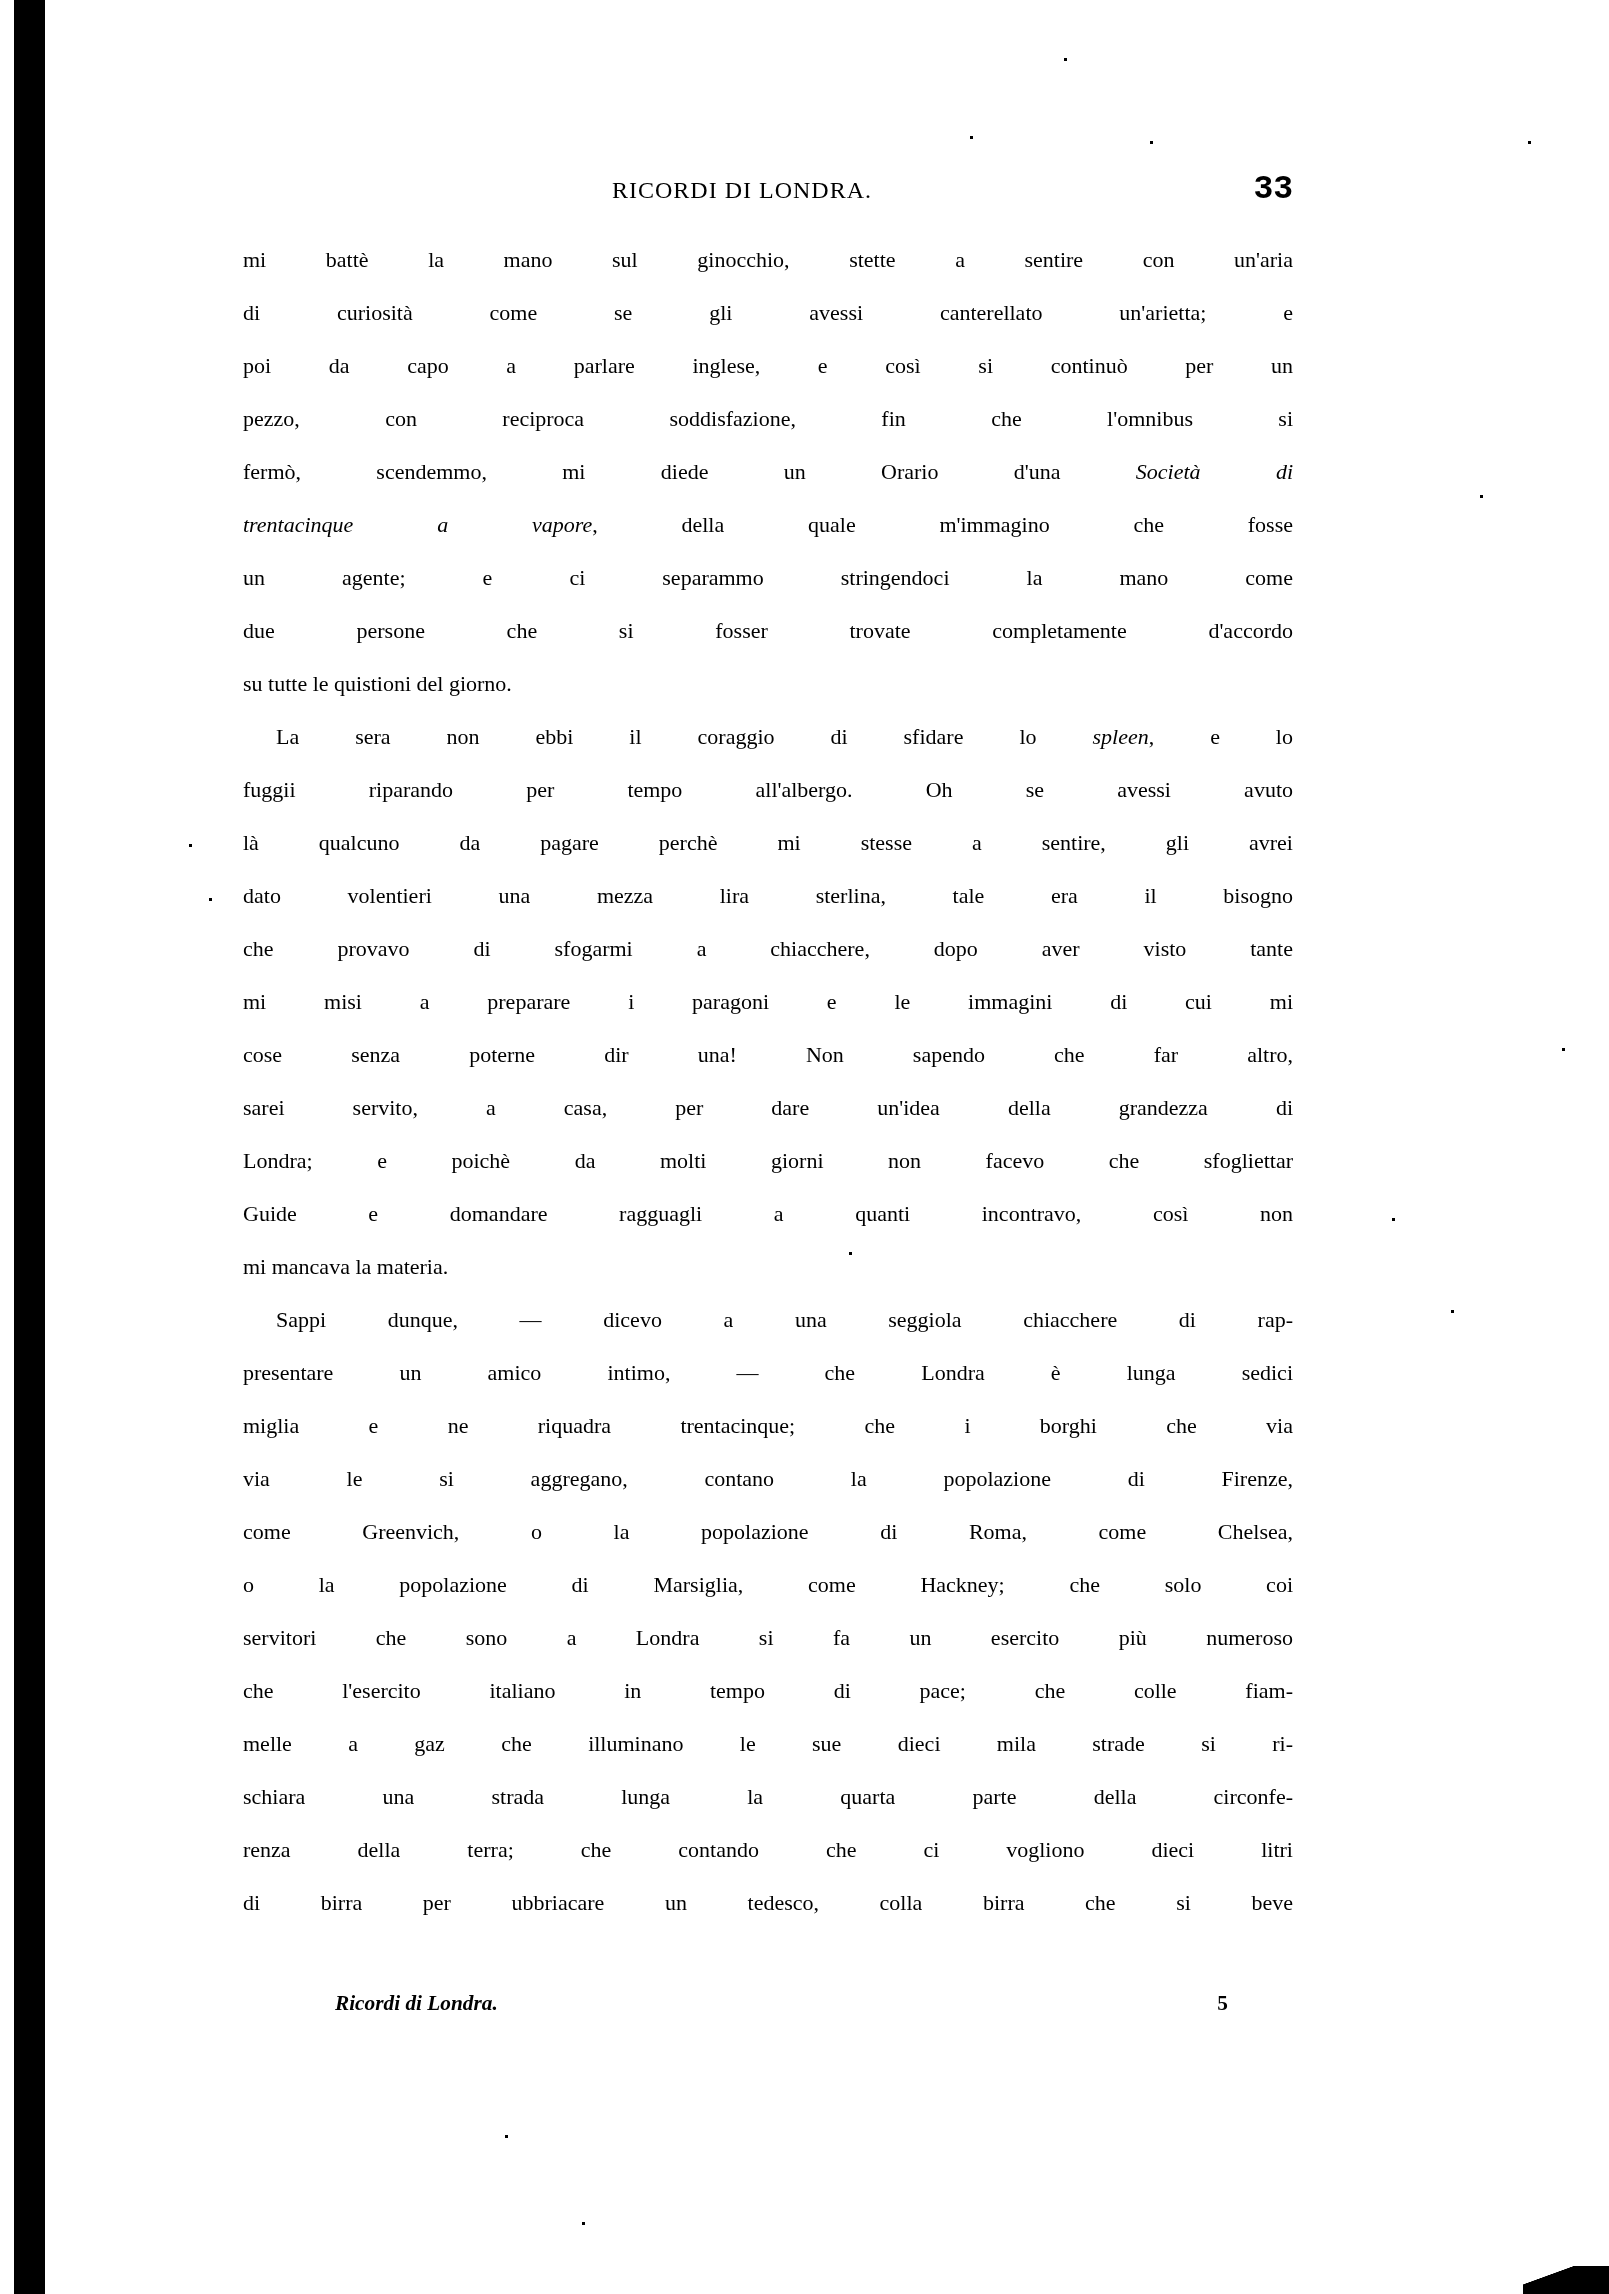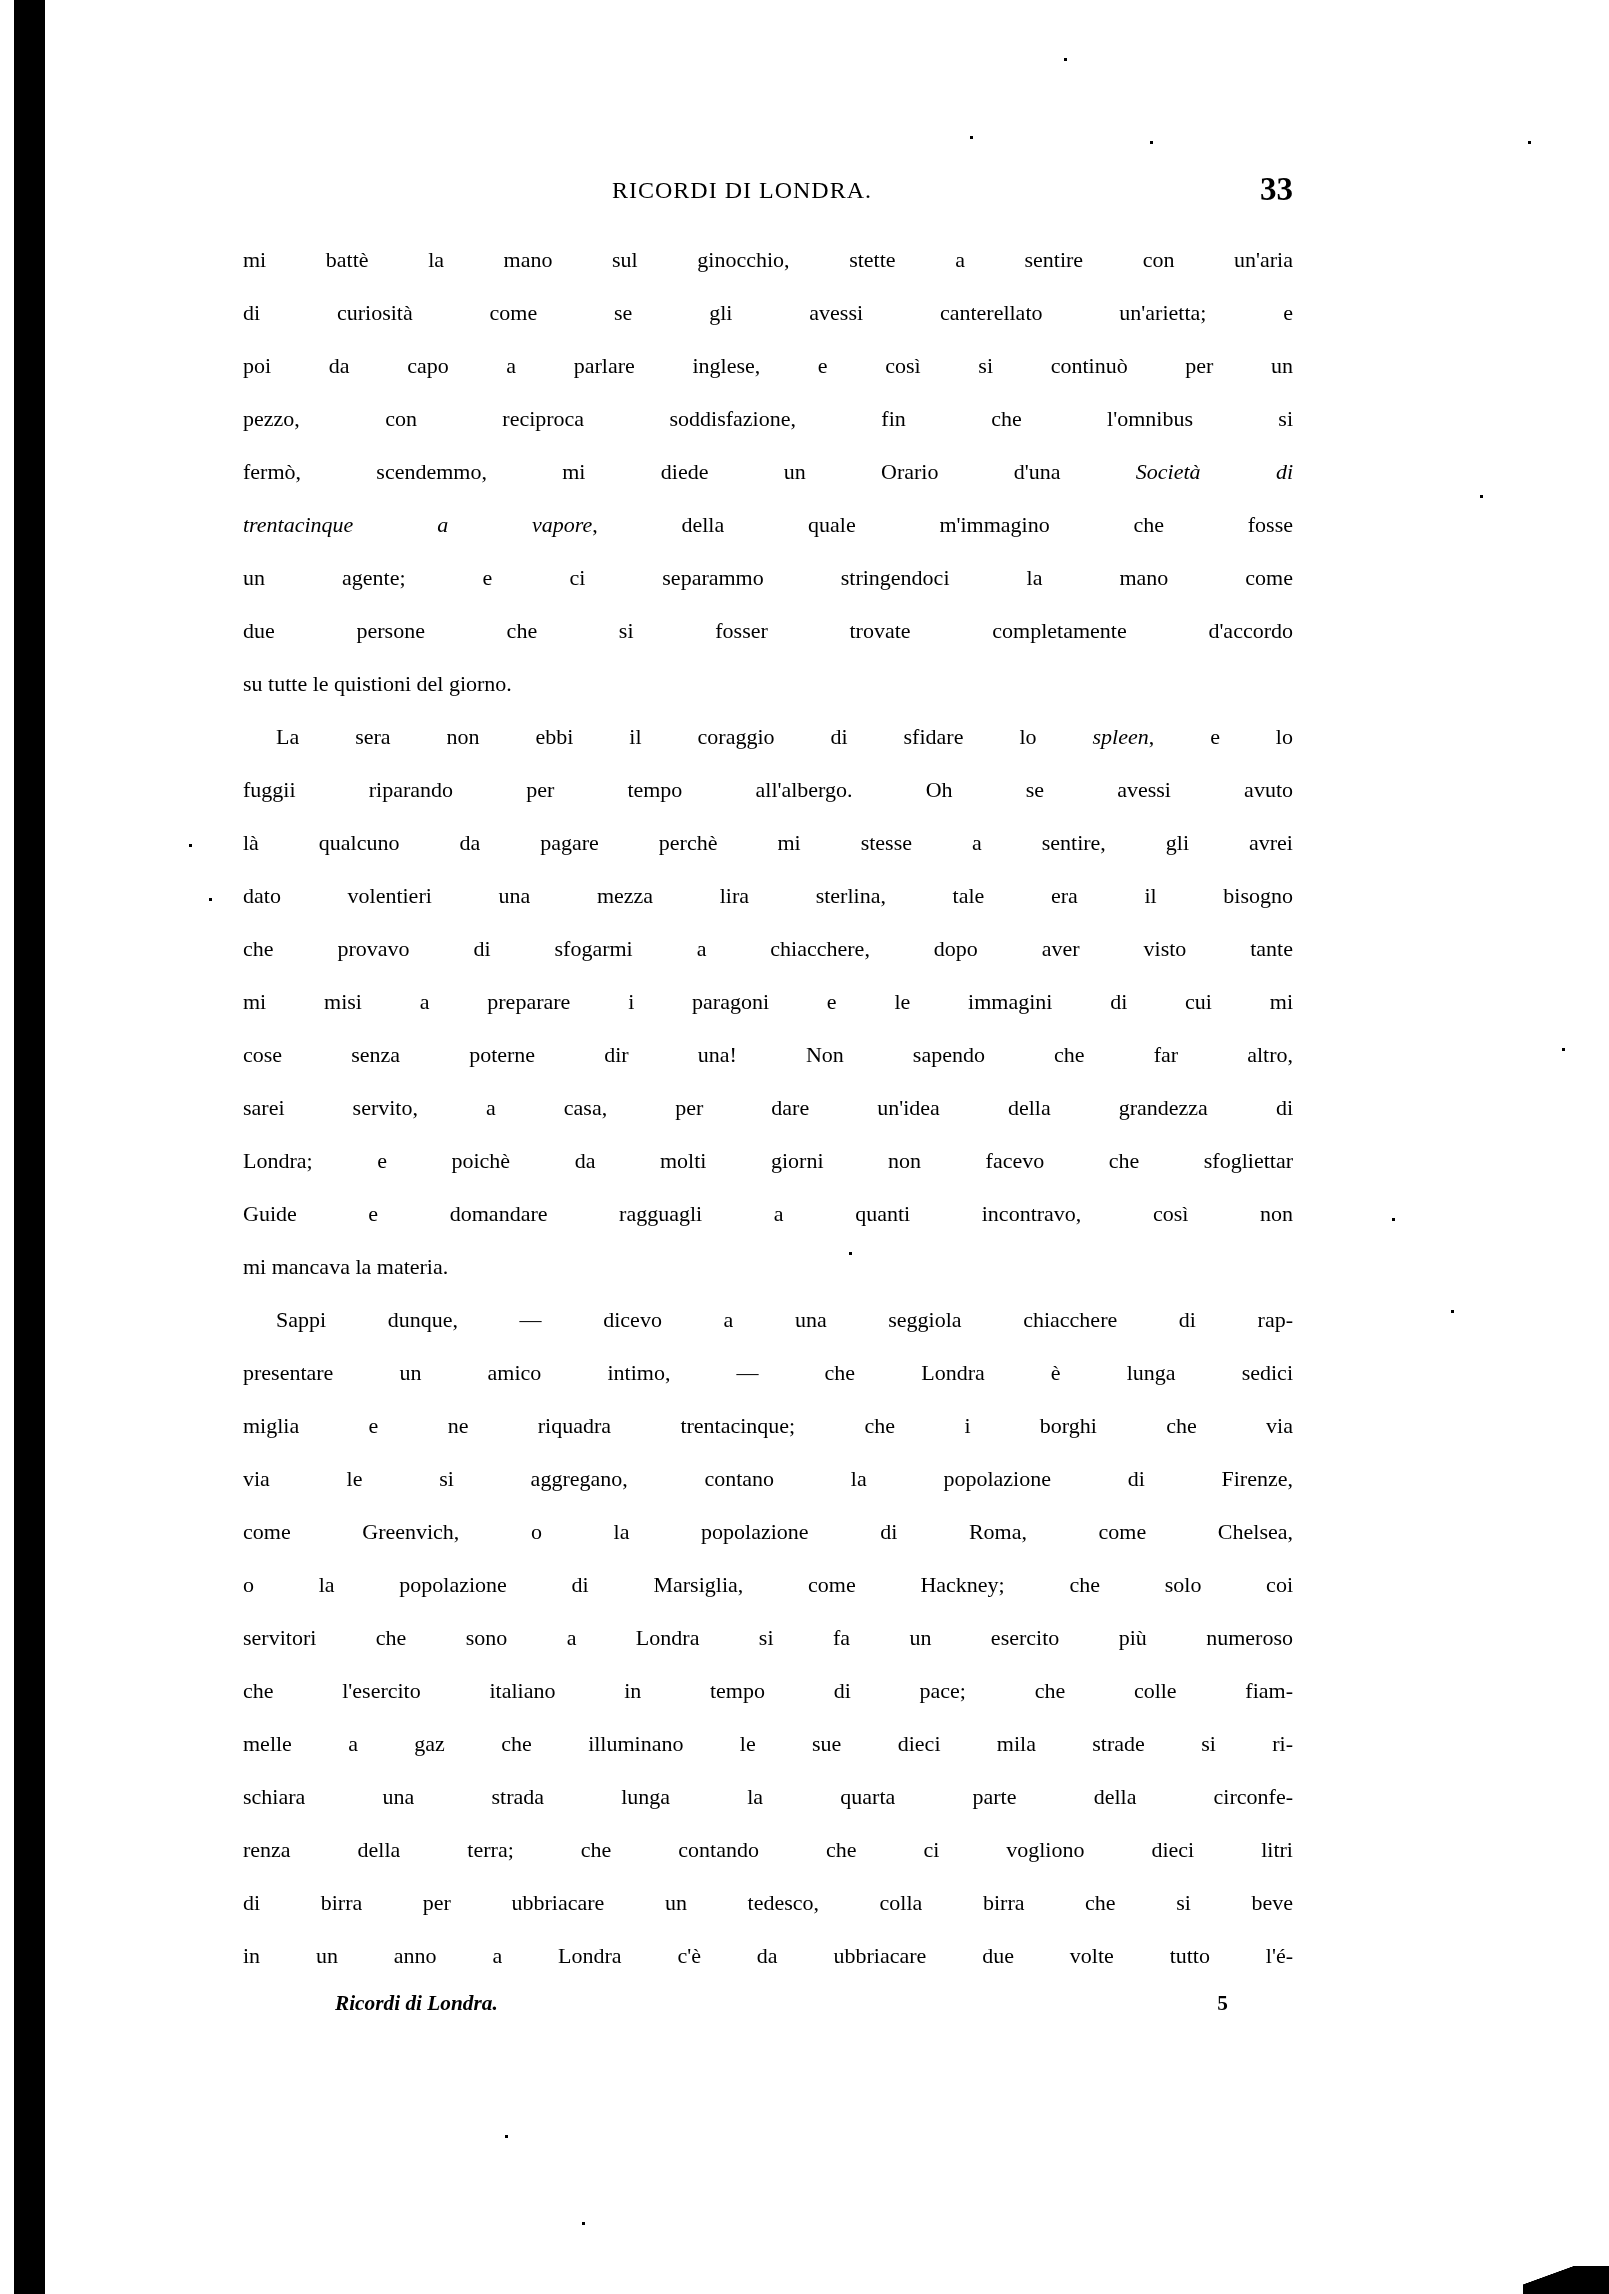--- a/index.html
+++ b/index.html
@@ -3,21 +3,21 @@
 <meta charset="utf-8">
 <style>
   html, body { margin: 0; padding: 0; background: #ffffff; }
   body { width: 1610px; height: 2295px; position: relative; overflow: hidden;
          font-family: "DejaVu Serif", "Liberation Serif", serif; color: #000; }
   .left-bar { position: absolute; left: 13.6px; top: 0; width: 31px; height: 2295px; background: #000; }
   .running-head { position: absolute; top: 177px; left: 243px; width: 1050px; height: 39px; }
   .running-title { position: absolute; left: 369px; top: 0; font-size: 24px; letter-spacing: 1px;
                    font-family: "Liberation Serif", serif; }
   .page-number { position: absolute; right: 0; top: -5.8px; font-size: 33px; font-weight: bold;
-                 font-family: Liberation Serif, serif; }
+                 font-family: Liberation Mono, monospace; }
   .text-block { position: absolute; top: 233px; left: 243px; width: 1050px; }
   .line { height: 53px; line-height: 53px; font-size: 22px; white-space: nowrap;
           text-align: justify; text-align-last: justify; font-family: "Liberation Serif", serif; }
   .line.last { text-align-last: left; font-family: Liberation Serif, serif; }
   .line.indent { padding-left: 33px; }
   .line i { font-style: italic; }
   .signature-row { position: absolute; top: 1991px; left: 335px; width: 893px; height: 39px;
                    font-family: "Liberation Serif", serif; }
   .signature { position: absolute; left: 0; top: 0; font-size: 21.3px; font-style: italic; font-weight: bold; }
   .signature-number { position: absolute; right: 0; top: 0; font-size: 21.3px; font-weight: bold; }
@@ -61,21 +61,20 @@
     <div class="line"><span>miglia e ne riquadra trentacinque; che i borghi che via</span></div>
     <div class="line"><span>via le si aggregano, contano la popolazione di Firenze,</span></div>
     <div class="line"><span>come Greenvich, o la popolazione di Roma, come Chelsea,</span></div>
     <div class="line"><span>o la popolazione di Marsiglia, come Hackney; che solo coi</span></div>
     <div class="line"><span>servitori che sono a Londra si fa un esercito più numeroso</span></div>
     <div class="line"><span>che l'esercito italiano in tempo di pace; che colle fiam-</span></div>
     <div class="line"><span>melle a gaz che illuminano le sue dieci mila strade si ri-</span></div>
     <div class="line"><span>schiara una strada lunga la quarta parte della circonfe-</span></div>
     <div class="line"><span>renza della terra; che contando che ci vogliono dieci litri</span></div>
     <div class="line"><span>di birra per ubbriacare un tedesco, colla birra che si beve</span></div>
-    <div class="line"><span>in un anno a Londra c'è da ubbriacare due volte tutto l'é-</span></div>
   </div>
 
 <div class="signature-row">
   <span class="signature">Ricordi di Londra.</span>
   <span class="signature-number">5</span>
 </div>
 
 <div class="speck" style="left:1064px;top:58px"></div>
 <div class="speck" style="left:970px;top:136px"></div>
 <div class="speck" style="left:1150px;top:141px"></div>

